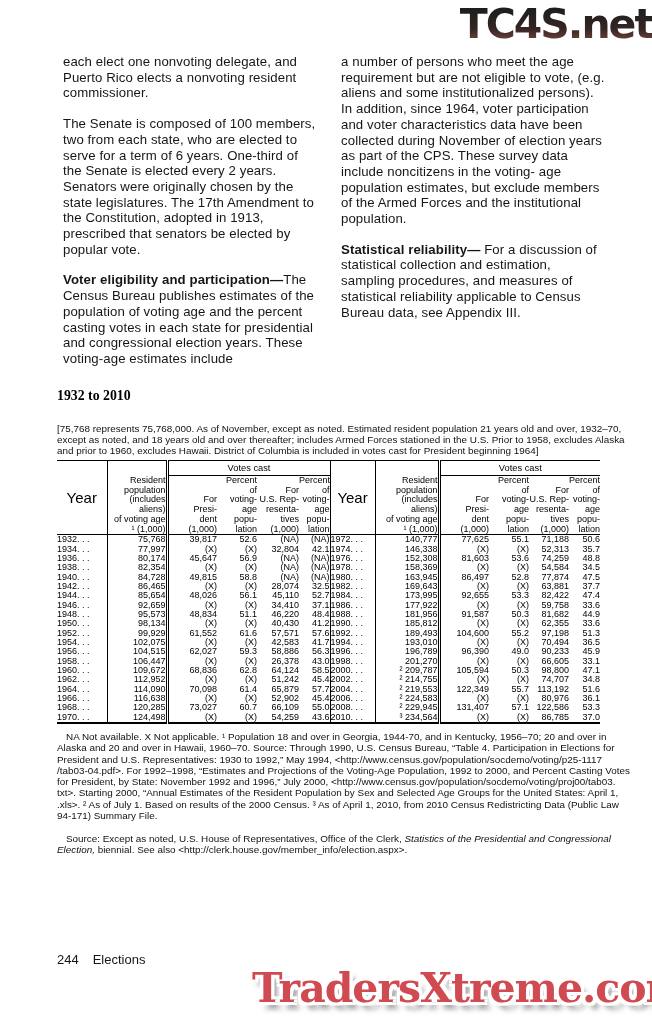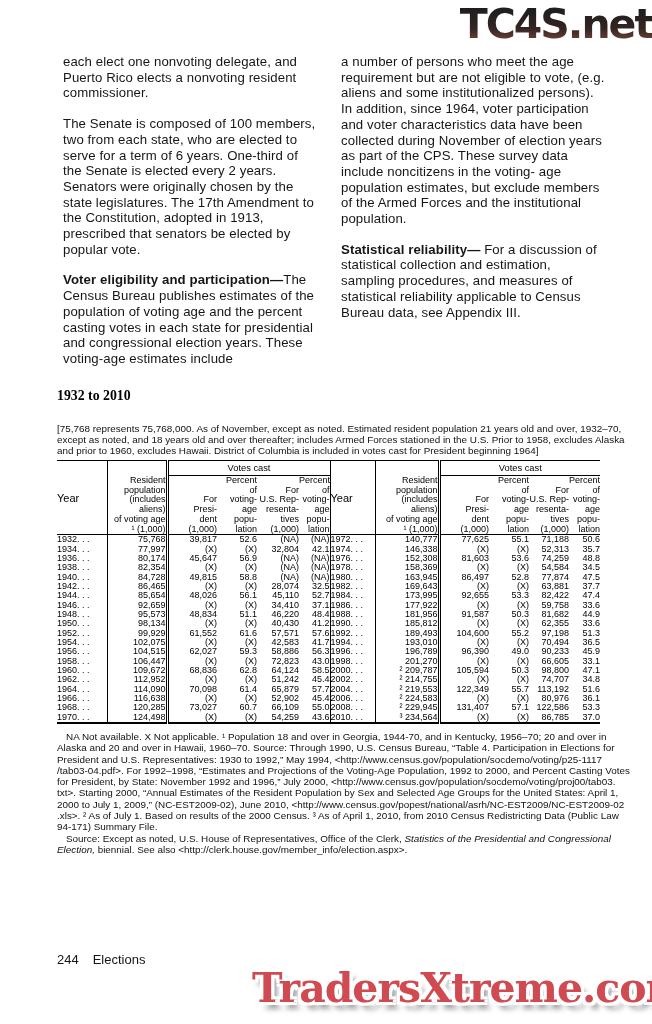--- a/index.html
+++ b/index.html
@@ -22,21 +22,21 @@
                 font-size:9.9px;line-height:11px;color:#111;}
   .tbl-headnote div{white-space:nowrap;}
 
   table.elections{position:absolute;left:57px;top:460px;width:543px;
                   border-collapse:collapse;table-layout:fixed;
                   font-size:9px;color:#000;
                   border-top:1.5px solid #000;border-bottom:2px solid #000;}
   table.elections th,table.elections td{padding:0;font-weight:normal;}
   thead th{border-bottom:1px solid #000;}
   th.h-votes{text-align:center;height:14px;vertical-align:middle;font-size:9.3px;}
-  th.h-year{text-align:left;vertical-align:middle;font-size:11px;}
+  th.h-year{text-align:center;vertical-align:middle;font-size:15px;}
   th.pre{white-space:pre-line;text-align:right;vertical-align:bottom;
          line-height:9.7px;padding-right:4px;padding-bottom:2px;}
   .br1{border-right:1px solid #000;}
   .br2{border-right:3px double #000;margin-top:36px;}
   tbody td{height:9.35px;line-height:9.35px;}
   td.c-year{text-align:left;padding-left:2px;}
   td.c-pop{text-align:right;padding-right:3px;}
   td.c-num{text-align:right;padding-right:6px;}
   td.c-pct{text-align:right;padding-right:3px;}
 
@@ -358,21 +358,21 @@
           <td class="c-num">96,390</td>
           <td class="c-pct">49.0</td>
           <td class="c-num">90,233</td>
           <td class="c-pct">45.9</td>
         </tr>
         <tr>
           <td class="c-year br1">1958. . .</td>
           <td class="c-pop br2">106,447</td>
           <td class="c-num">(X)</td>
           <td class="c-pct">(X)</td>
-          <td class="c-num">72,823</td>
+          <td class="c-num">26,378</td>
           <td class="c-pct br1">43.0</td>
           <td class="c-year br1">1998. . .</td>
           <td class="c-pop br2">201,270</td>
           <td class="c-num">(X)</td>
           <td class="c-pct">(X)</td>
           <td class="c-num">66,605</td>
           <td class="c-pct">33.1</td>
         </tr>
         <tr>
           <td class="c-year br1">1960. . .</td>
@@ -462,21 +462,20 @@
   </table>
 
 
   <div class="footnotes" id="footnotes">
       <div>NA Not available. X Not applicable. ¹ Population 18 and over in Georgia, 1944-70, and in Kentucky, 1956–70; 20 and over in</div>
       <div>Alaska and 20 and over in Hawaii, 1960–70. Source: Through 1990, U.S. Census Bureau, “Table 4. Participation in Elections for</div>
       <div>President and U.S. Representatives: 1930 to 1992,” May 1994, &lt;http://www.census.gov/population/socdemo/voting/p25-1117</div>
       <div>/tab03-04.pdf&gt;. For 1992–1998, “Estimates and Projections of the Voting-Age Population, 1992 to 2000, and Percent Casting Votes</div>
       <div>for President, by State: November 1992 and 1996,” July 2000, &lt;http://www.census.gov/population/socdemo/voting/proj00/tab03.</div>
       <div>txt&gt;. Starting 2000, “Annual Estimates of the Resident Population by Sex and Selected Age Groups for the United States: April 1,</div>
-      <div>2000 to July 1, 2009,” (NC-EST2009-02), June 2010, &lt;http://www.census.gov/popest/national/asrh/NC-EST2009/NC-EST2009-02</div>
       <div>.xls&gt;. ² As of July 1. Based on results of the 2000 Census. ³ As of April 1, 2010, from 2010 Census Redistricting Data (Public Law</div>
       <div>94-171) Summary File.</div>
     </div>
 
   <div class="source">
     <div class="l l1"><span>Source: Except as noted, U.S. House of Representatives, Office of the Clerk, </span><i>Statistics of the Presidential and Congressional</i></div>
     <div class="l"><i>Election,</i><span> biennial. See also &lt;http://clerk.house.gov/member_info/election.aspx&gt;.</span></div>
   </div>
 
   <div class="pg-num">

